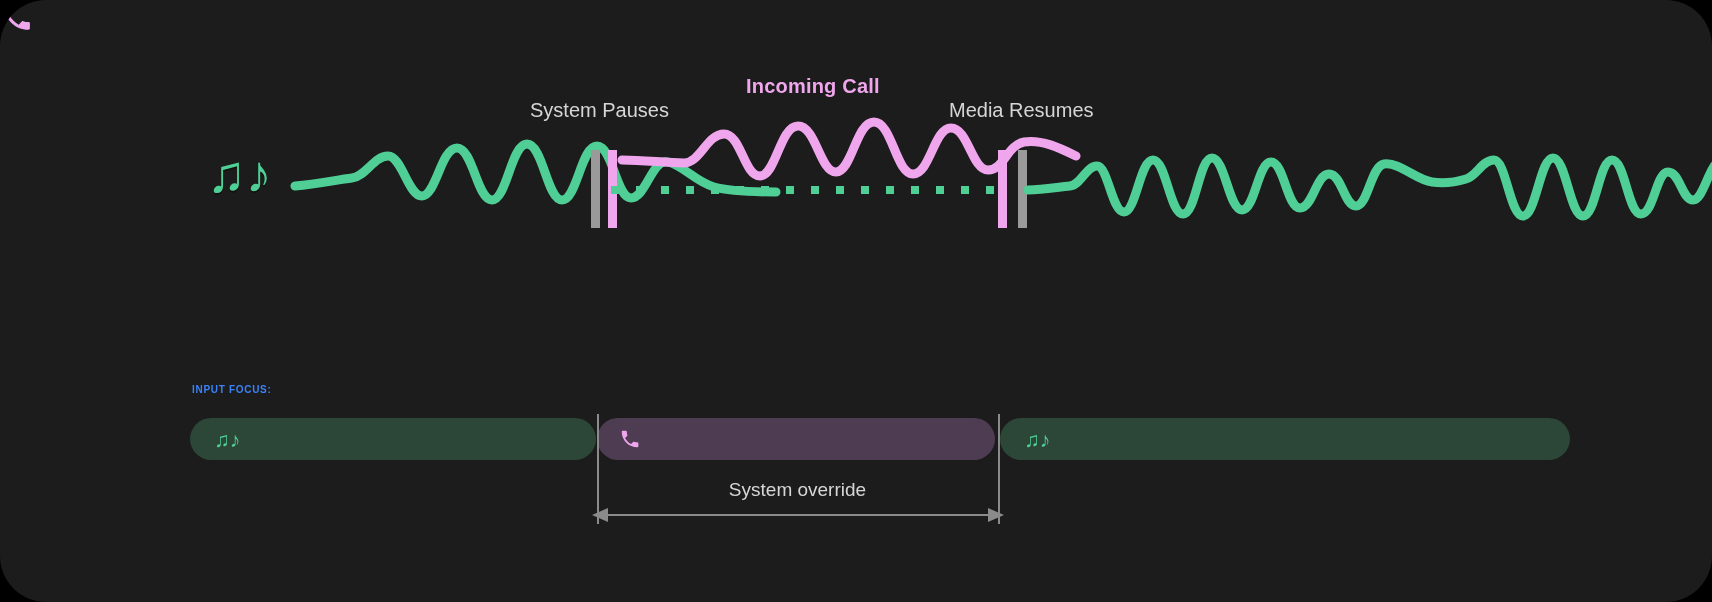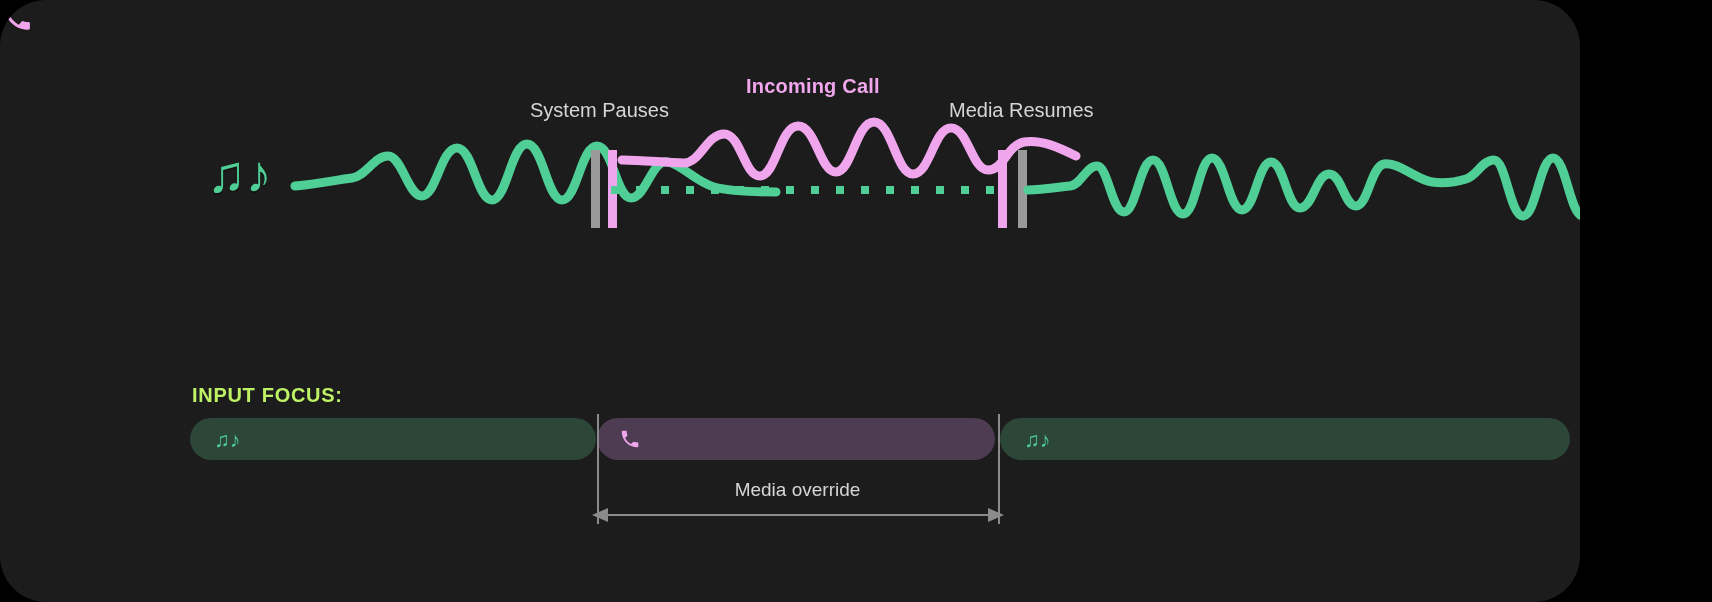--- a/index.html
+++ b/index.html
@@ -1,21 +1,21 @@
 <!DOCTYPE html>
 <html><head>
 <meta charset="utf-8">
 <style>
   html,body{margin:0;padding:0;background:#000;}
   body{
     width:1712px;height:602px;overflow:hidden;
     font-family:"Liberation Sans", sans-serif;
   }
   #card{
-    position:absolute;left:0;top:0;width:1580px;height:602px;
+    position:absolute;left:0;top:0;width:1712px;height:602px;
     background:#1c1c1c;border-radius:46px;overflow:hidden;
   }
 
   
   .lbl{position:absolute;white-space:nowrap;}
   #lbl-incoming{
     left:746px;top:75px;font-size:20px;font-weight:bold;
     color:#f0a6ec;letter-spacing:.2px;
   }
   #lbl-pause{
@@ -34,21 +34,21 @@
     font-size:52px;line-height:52px;color:#4fcf96;
     text-shadow:0 2px 0 rgba(0,0,0,.35);
   }
   #phone-drop{
     position:absolute;left:592px;top:248px;width:34px;height:34px;
   }
 
   
   #focus-label{
     position:absolute;left:192px;top:384px;
-    font-size:20px;font-weight:bold;color:#bef264;letter-spacing:.7px;
+    font-size:10px;font-weight:bold;color:#3b82f6;letter-spacing:.7px;
   }
   .bar{
     position:absolute;top:418px;height:42px;border-radius:21px;
     display:flex;align-items:center;
   }
   .bar .glyph{margin-left:24px;font-size:21px;line-height:21px;}
   #bar-media-1{left:190px;width:406px;background:#2c4638;}
   #bar-media-1 .glyph{color:#4fcf96;}
   #bar-call{left:597px;width:398px;background:#4e3c52;}
   #bar-call .glyph{margin-left:22px;width:22px;height:22px;}
@@ -163,21 +163,21 @@
       </svg>
     </span>
   </div>
 
   <div class="bar" id="bar-media-2">
     <span class="glyph">♫♪</span>
   </div>
 
   <div id="ovr-left"></div>
   <div id="ovr-right"></div>
-  <div id="ovr-text">Media override</div>
+  <div id="ovr-text">System override</div>
 
   <svg id="ovr-arrow" width="416" height="20" viewBox="0 0 416 20">
     <line x1="14" y1="10" x2="402" y2="10" stroke="#8b8b8b" stroke-width="2"></line>
     <polygon points="2,10 18,3 18,17" fill="#8b8b8b"></polygon>
     <polygon points="414,10 398,3 398,17" fill="#8b8b8b"></polygon>
   </svg>
 
 </div>
 
 </body></html>

